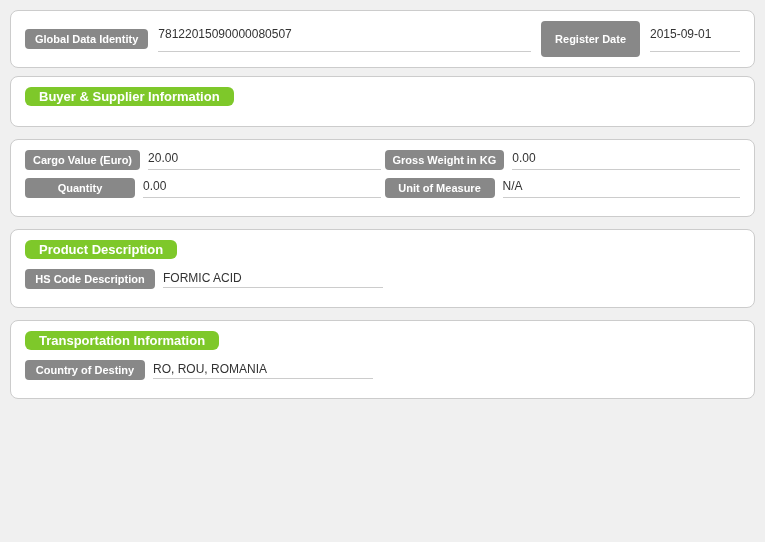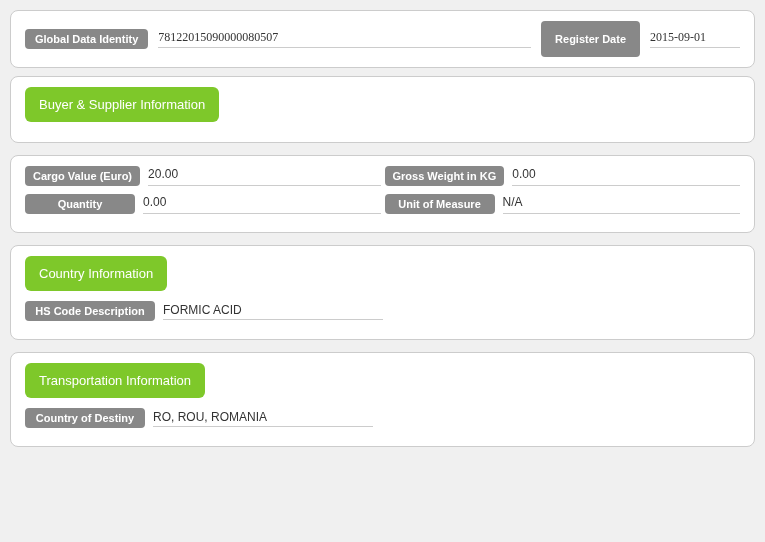--- a/index.html
+++ b/index.html
@@ -34,22 +34,21 @@
       font-size: 11px;
       font-weight: bold;
       white-space: nowrap;
     }
 
     .value-text {
       font-size: 12px;
       color: #333;
       flex: 1;
       border-bottom: 1px solid #ccc;
-      padding-bottom: 2px;
-      font-family: Liberation Serif, serif;
+      padding-bottom: 10px;
     }
 
     .register-group {
       display: flex;
       align-items: center;
       gap: 10px;
       margin-left: auto;
     }
 
     .register-btn {
@@ -58,23 +57,23 @@
       border-radius: 4px;
       padding: 12px 14px;
       font-size: 11px;
       font-weight: bold;
     }
 
     .section-header {
       background: #7ec82a;
       color: #fff;
       border-radius: 6px;
-      padding: 10px 14px;
+      padding: 2px 14px;
       font-size: 13px;
-      font-weight: normal;
+      font-weight: bold;
       display: inline-block;
       margin-bottom: 0;
     }
 
     .section-card {
       background: #fff;
       border: 1px solid #ccc;
       border-radius: 8px;
       padding: 10px 14px;
       margin-bottom: 12px;
@@ -171,21 +170,21 @@
     </div>
     <div class="field-group">
       <div class="field-label">Unit of Measure</div>
       <div class="field-value">N/A</div>
     </div>
   </div>
 </div>
 
 <div class="section-card">
   <div class="section-title-row">
-    <div class="section-header">Country Information</div>
+    <div class="section-header">Product Description</div>
   </div>
   <div class="single-field-group">
     <div class="field-label" style="min-width:130px;">HS Code Description</div>
     <div class="field-value-wide">FORMIC ACID</div>
   </div>
 </div>
 
 <div class="section-card">
   <div class="section-title-row">
     <div class="section-header">Transportation Information</div>

